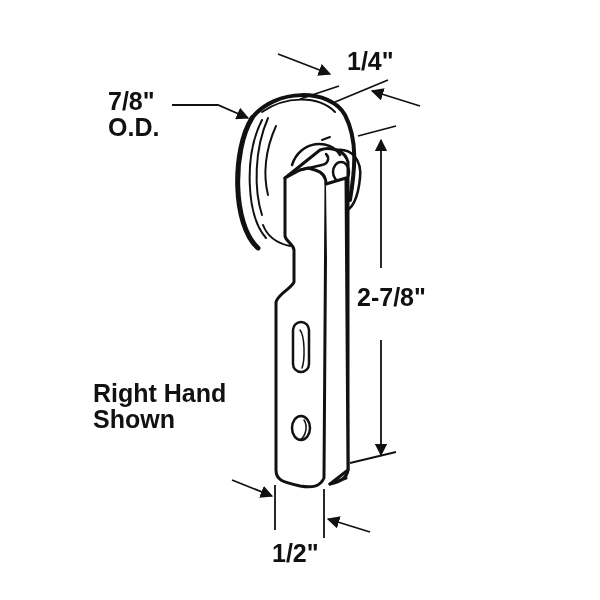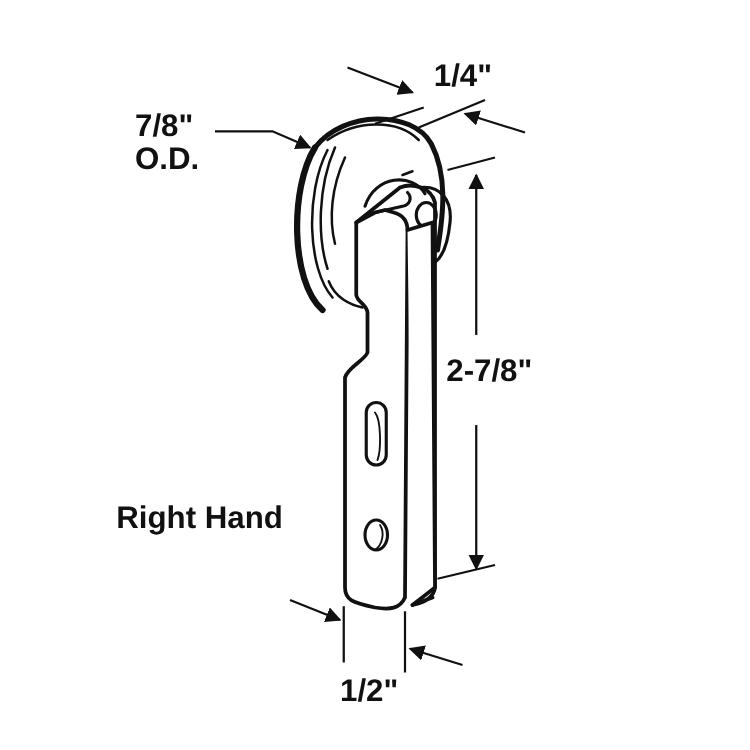--- a/index.html
+++ b/index.html
@@ -10,21 +10,21 @@
       font-family: "Liberation Sans", sans-serif;
       font-weight: bold;
       color: #111111;
       line-height: 1.05;
       white-space: nowrap;
     }
     #od-label { left: 108px; top: 88px; font-size: 25px; }
     #od-label span { display: block; }
     #width-label { left: 347px; top: 48px; font-size: 25px; }
     #height-label { left: 357px; top: 284px; font-size: 25px; }
-    #hand-label { left: 93px; top: 401px; font-size: 25px; }
+    #hand-label { left: 93px; top: 380px; font-size: 25px; }
     #hand-label span { display: block; }
     #bottom-label { left: 272px; top: 540px; font-size: 25px; }
   </style>
 </head>
 <body>
 
 <svg id="diagram" viewBox="0 0 600 600" xmlns="http://www.w3.org/2000/svg">
   <defs>
     <marker id="arrow" viewBox="0 0 10 10" refX="9" refY="5" markerWidth="7" markerHeight="7" orient="auto-start-reverse">
       <path d="M0,0 L10,5 L0,10 z" fill="#111111"></path>
@@ -84,15 +84,16 @@
   <span>7/8"</span>
   <span>O.D.</span>
 </div>
 
 <div id="width-label" class="lbl">1/4"</div>
 
 <div id="height-label" class="lbl">2-7/8"</div>
 
 <div id="hand-label" class="lbl">
   <span>Right Hand</span>
+  <span>Shown</span>
 </div>
 
 <div id="bottom-label" class="lbl">1/2"</div>
 
 </body></html>

